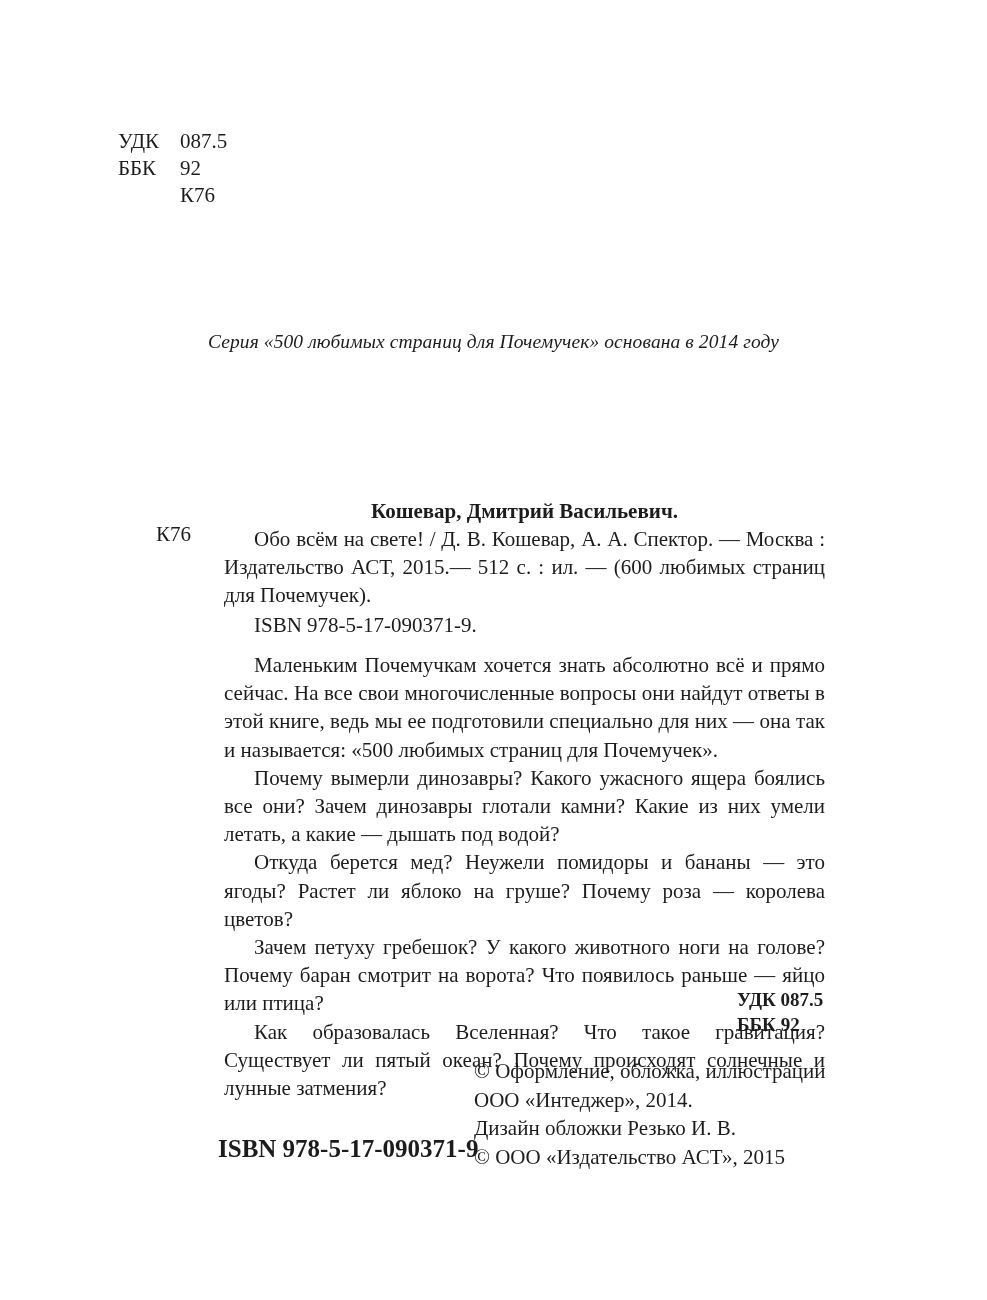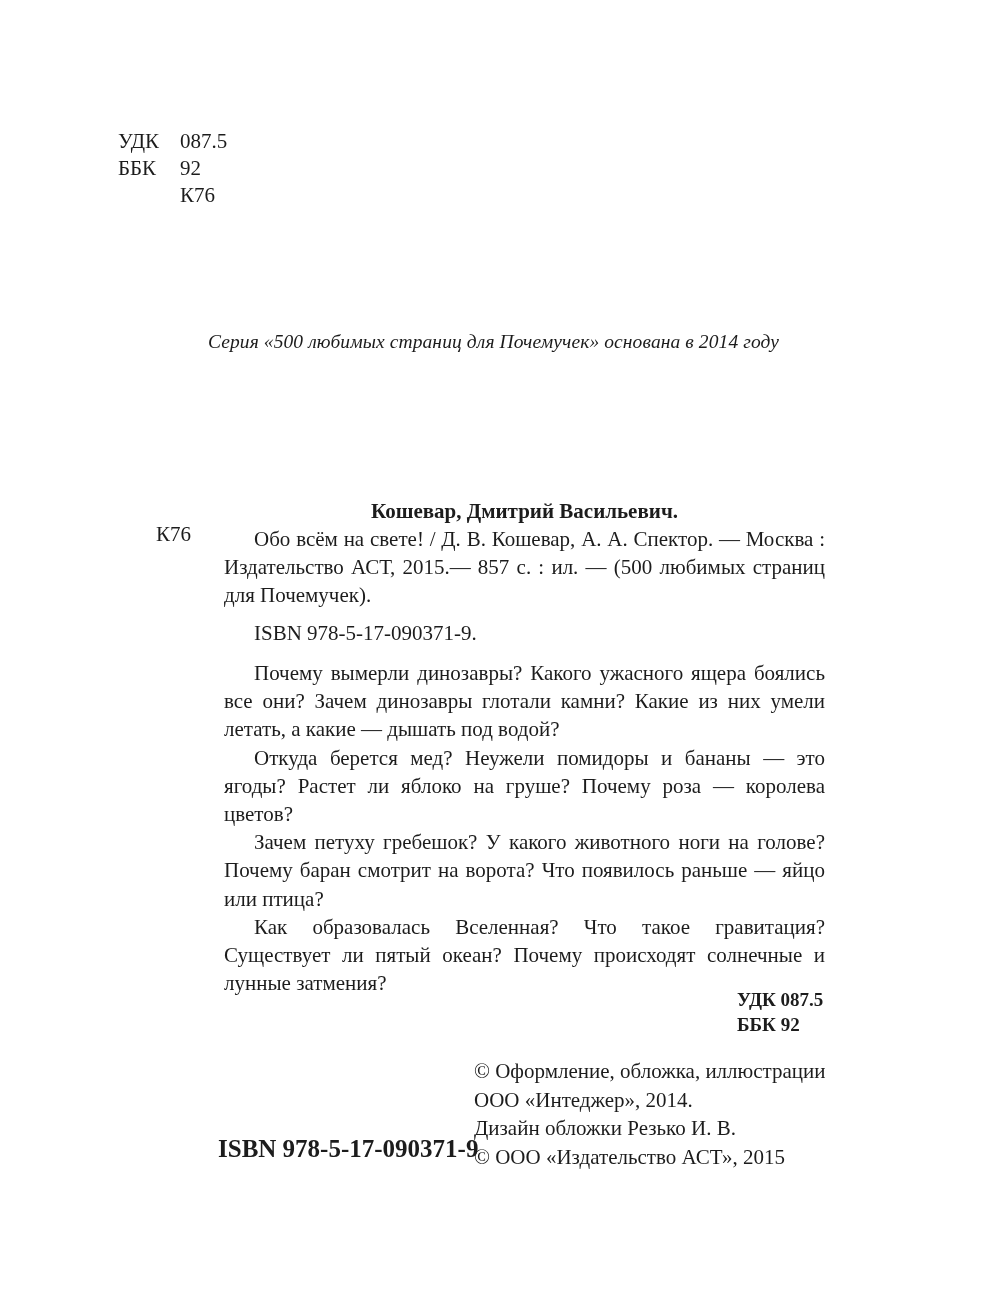--- a/index.html
+++ b/index.html
@@ -72,21 +72,21 @@
     font-size: 21px;
     line-height: 28px;
     text-align: justify;
     text-indent: 30px;
     margin-top: 0;
   }
   .isbn-line {
     font-size: 21px;
     line-height: 28px;
     text-indent: 30px;
-    margin-top: 10px;
+    margin-top: 2px;
   }
   .annot {
     margin-top: 12px;
   }
   .annot p {
     margin: 0;
     font-size: 21px;
     line-height: 28.2px;
     text-align: justify;
     text-indent: 30px;
@@ -142,24 +142,25 @@
       <span class="lbl">ББК</span><span>К76</span>
     </span>
   </div>
 
   <div class="series-line">Серия «500 любимых страниц для Почемучек» основана в 2014 году</div>
 
   <div class="cip-mark">К76</div>
 
   <div class="cip">
     <div class="author-line">Кошевар, Дмитрий Васильевич.</div>
-    <div class="cip-body">Обо всём на свете! / Д. В. Кошевар, А. А. Спектор. — Москва : Издательство АСТ, 2015.— 857 с. : ил. — (500 любимых страниц для Почемучек).</div>
+    <div class="cip-body">Обо всём на свете! / Д. В. Кошевар, А. А. Спектор. — Москва : Издательство АСТ, 2015.— 512 с. : ил. — (600 любимых страниц для Почемучек).</div>
     <div class="isbn-line">ISBN 978-5-17-090371-9.</div>
 
     <div class="annot">
+      <p>Маленьким Почемучкам хочется знать абсолютно всё и прямо сейчас. На все свои многочисленные вопросы они найдут ответы в этой книге, ведь мы ее подготовили специально для них — она так и называется: «500 любимых страниц для Почемучек».</p>
       <p>Почему вымерли динозавры? Какого ужасного ящера боялись все они? Зачем динозавры глотали камни? Какие из них умели летать, а какие — дышать под водой?</p>
       <p>Откуда берется мед? Неужели помидоры и бананы — это ягоды? Растет ли яблоко на груше? Почему роза — королева цветов?</p>
       <p>Зачем петуху гребешок? У какого животного ноги на голове? Почему баран смотрит на ворота? Что появилось раньше — яйцо или птица?</p>
       <p>Как образовалась Вселенная? Что такое гравитация? Существует ли пятый океан? Почему происходят солнечные и лунные затмения?</p>
     </div>
   </div>
 
   <div class="classif-bottom">
     <div>УДК 087.5</div>
     <div>ББК 92</div>

